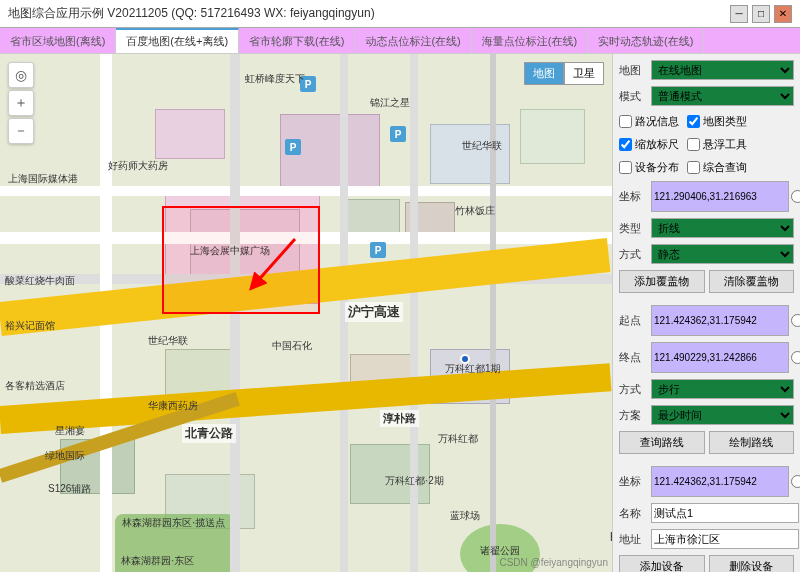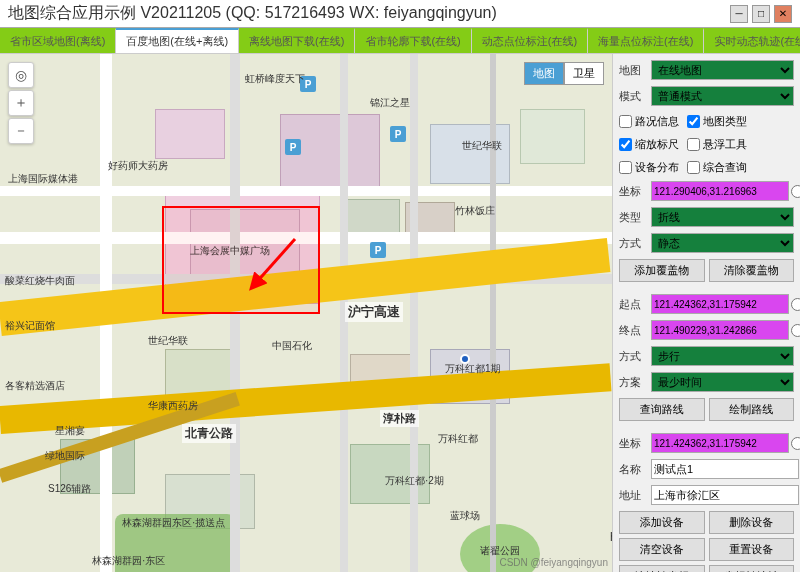--- a/index.html
+++ b/index.html
@@ -7,29 +7,29 @@
     
     .title-bar {
       background: #fff;
       border-bottom: 1px solid #aaa;
       display: flex;
       align-items: center;
       justify-content: space-between;
       padding: 4px 8px;
       height: 28px;
     }
-    .title-text { font-size: 16px; color: #333; }
+    .title-text { font-size: 12px; color: #333; }
     .title-controls { display: flex; gap: 4px; }
     .title-btn {
       width: 18px; height: 18px; border: 1px solid #999; background: #e0e0e0;
       font-size: 10px; cursor: pointer; display: flex; align-items: center; justify-content: center;
     }
     
     .tab-bar {
-      background: #84cc16;
+      background: #f0abfc;
       border-bottom: 1px solid #ccc;
       display: flex;
       height: 26px;
     }
     .tab {
       padding: 4px 10px;
       border-right: 1px solid #ccc;
       border-top: 2px solid transparent;
       cursor: pointer;
       font-size: 11px;
@@ -215,22 +215,22 @@
       display: flex;
       align-items: center;
       gap: 2px;
       flex: 1;
     }
     .coord-input {
       flex: 1;
       font-size: 10px;
       padding: 6px 2px;
       border: 1px solid #aaa;
-      background: #d946ef;
-      height: 20px;
+      background: #c4b5fd;
+      height: 31px;
     }
     
     .divider { height: 1px; background: #ccc; margin: 2px 0; }
     
     
     .watermark {
       position: absolute;
       bottom: 4px;
       right: 4px;
       font-size: 10px;
@@ -245,21 +245,20 @@
   <div class="title-controls">
     <div class="title-btn">─</div>
     <div class="title-btn">□</div>
     <div class="title-btn" style="background:#e08060;">✕</div>
   </div>
 </div>
 
 <div class="tab-bar">
   <div class="tab">省市区域地图(离线)</div>
   <div class="tab active">百度地图(在线+离线)</div>
-  <div class="tab">离线地图下载(在线)</div>
   <div class="tab">省市轮廓下载(在线)</div>
   <div class="tab">动态点位标注(在线)</div>
   <div class="tab">海量点位标注(在线)</div>
   <div class="tab">实时动态轨迹(在线)</div>
 </div>
 
 <div class="main-area">
 
   <div class="map-area">
 
@@ -334,21 +333,21 @@
     <div class="map-label" style="top:345px;left:148px;z-index:4;">华康西药房</div>
     <div class="map-label" style="top:308px;left:445px;z-index:4;">万科红都1期</div>
     <div class="map-label" style="top:370px;left:55px;z-index:4;">星湘宴</div>
     <div class="map-label" style="top:395px;left:45px;z-index:4;">绿地国际</div>
     <div class="map-label" style="top:378px;left:438px;z-index:4;">万科红都</div>
     <div class="map-label" style="top:420px;left:385px;z-index:4;">万科红都·2期</div>
     <div class="map-label" style="top:428px;left:48px;z-index:4;">S126辅路</div>
     <div class="map-label" style="top:462px;left:122px;z-index:4;">林森湖群园东区·揽送点</div>
     <div class="map-label" style="top:455px;left:450px;z-index:4;">蓝球场</div>
     <div class="map-label" style="top:490px;left:480px;z-index:4;">诸翟公园</div>
-    <div class="map-label" style="top:500px;left:92px;z-index:4;">林森湖群园·东区</div>
+    <div class="map-label" style="top:500px;left:121px;z-index:4;">林森湖群园·东区</div>
 
     <div class="road-label" style="top:248px;left:345px;z-index:5;font-weight:bold;color:#333;font-size:13px;">沪宁高速</div>
     <div class="road-label" style="top:356px;left:380px;z-index:5;font-size:11px;">淳朴路</div>
     <div class="road-label" style="top:370px;left:182px;z-index:5;font-size:12px;font-weight:bold;">北青公路</div>
 
     <div class="map-label" style="top:476px;left:610px;z-index:4;font-size:12px;">hous</div>
 
     <div class="map-controls">
       <div class="map-ctrl-btn" title="指南针">◎</div>
       <div class="map-ctrl-btn">＋</div>

